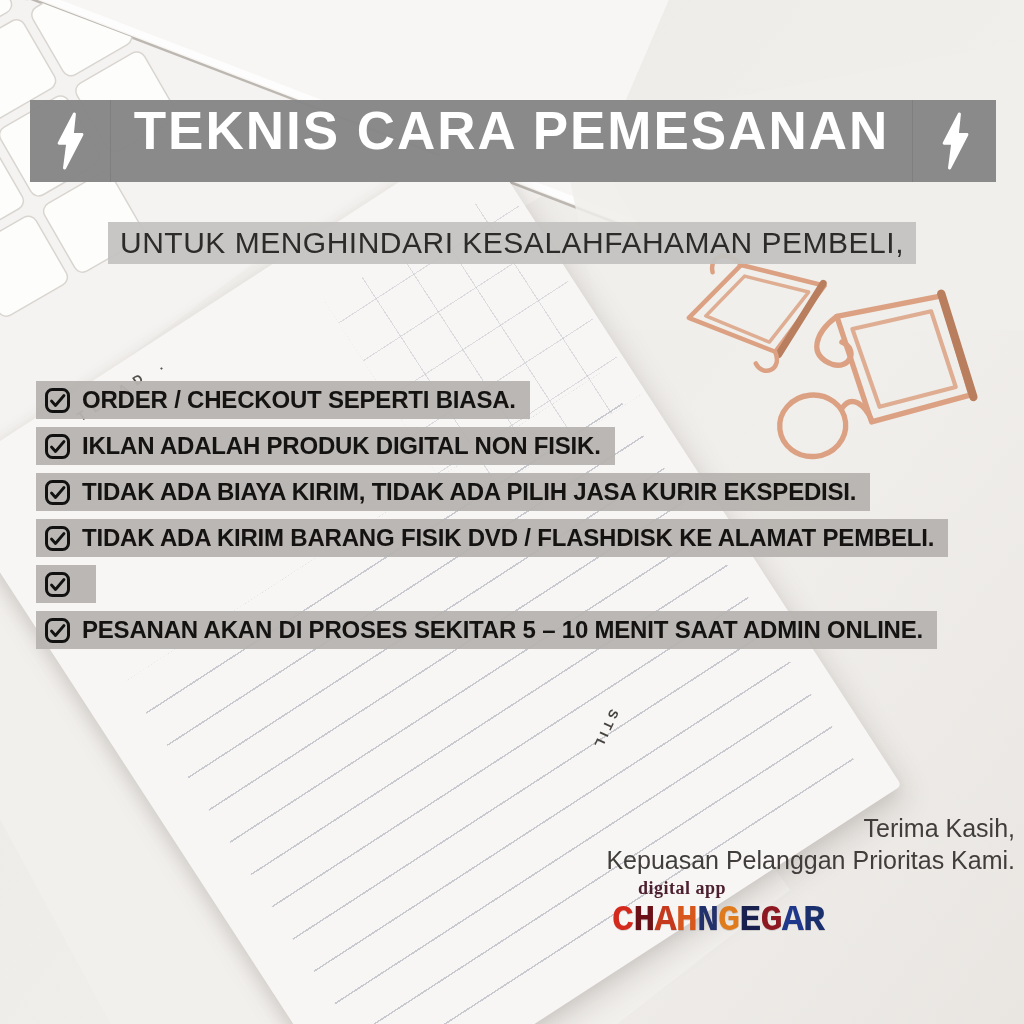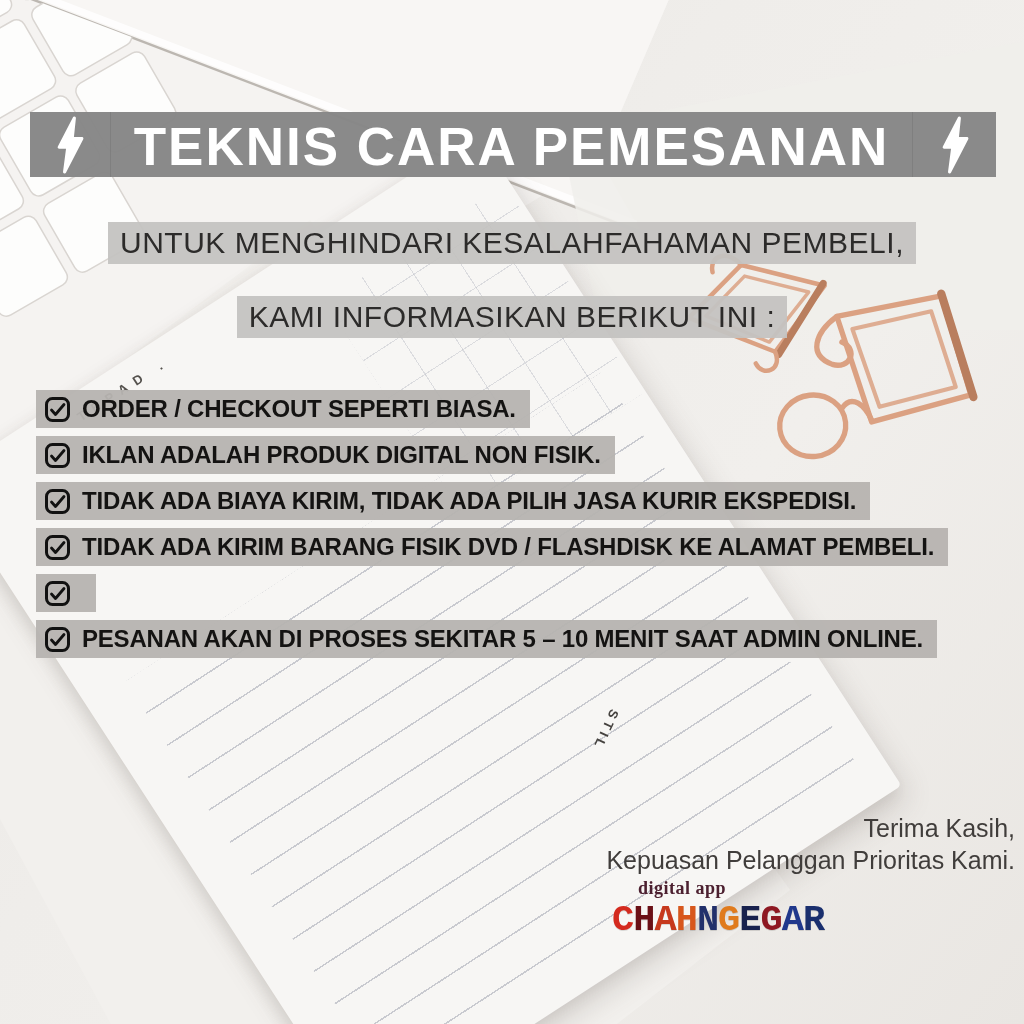--- a/index.html
+++ b/index.html
@@ -17,35 +17,35 @@
              background:repeating-linear-gradient(180deg,transparent 0 37px,rgba(125,130,148,.38) 37px 38.5px);}
   .pad-grid{position:absolute;left:420px;top:60px;width:215px;height:250px;opacity:.5;
             background:repeating-linear-gradient(90deg,transparent 0 44px,rgba(125,132,152,.45) 44px 45px),
                        repeating-linear-gradient(0deg,transparent 0 44px,rgba(125,132,152,.45) 44px 45px);}
   .tepad{position:absolute;left:150px;top:16px;font-size:13px;font-weight:700;
          letter-spacing:8px;color:#55524e;}
   .stil{position:absolute;left:400px;top:565px;font-size:13px;font-weight:700;
         letter-spacing:4px;color:#45423f;transform:rotate(148deg);}
 
   
-  .titlebar{position:absolute;left:30px;top:112px;width:966px;height:65px;
-            background:rgba(134,134,134,.97);display:flex;align-items:flex-end;}
+  .titlebar{position:absolute;left:30px;top:100px;width:966px;height:82px;
+            background:rgba(134,134,134,.97);display:flex;align-items:flex-start;}
   .bolt-box{flex:0 0 81px;height:100%;display:flex;align-items:center;justify-content:center;
             border-right:1px solid rgba(0,0,0,.08);}
   .bolt-box.right{flex:0 0 84px;border-right:none;border-left:1px solid rgba(0,0,0,.08);}
   .title-box{flex:1;text-align:center;}
   .title-text{color:#ffffff;font-size:53px;font-weight:700;letter-spacing:2px;white-space:nowrap;}
 
   
   .intro{position:absolute;left:0;top:206px;width:1024px;text-align:center;line-height:40px;}
   .intro .hl{display:inline-block;background:rgba(196,194,192,.94);color:#2c2b2a;
              font-size:30px;font-weight:400;letter-spacing:.5px;padding:1px 12px;margin:16px;}
 
   
-  .checklist{position:absolute;left:36px;top:390px;}
+  .checklist{position:absolute;left:36px;top:381px;}
   .check-row{display:flex;align-items:center;height:38px;margin-bottom:8px;
              background:rgba(182,179,176,.95);padding:0 14px 0 8px;width:max-content;}
   .check-row svg{flex:0 0 auto;margin-right:11px;display:block;}
   .check-row .txt{font-size:24px;font-weight:700;color:#141312;letter-spacing:-.2px;white-space:nowrap;}
 
   
   .thanks{position:absolute;left:495px;top:812px;width:520px;text-align:right;
           color:#403d3b;font-size:25px;line-height:32px;}
   .brand{position:absolute;left:612px;top:878px;}
   .brand .tagline{display:block;margin-left:26px;font-family:"Liberation Serif",serif;
@@ -149,21 +149,20 @@
     </div>
     <div class="bolt-box right">
       <svg width="36" height="58" viewBox="0 0 30 54">
         <path d="M19,2 L5,29 h8 L10,52 L26,21 h-9 Z" fill="#ffffff" stroke="#ffffff" stroke-width="3" stroke-linejoin="round"></path>
       </svg>
     </div>
   </div>
 
   <div class="intro">
     <span class="hl">UNTUK MENGHINDARI KESALAHFAHAMAN PEMBELI,</span><br>
-    <span class="hl">KAMI INFORMASIKAN BERIKUT INI :</span>
   </div>
 
   <div class="checklist">
     <div class="check-row">
       <svg width="27" height="27" viewBox="0 0 27 27">
           <rect x="2.5" y="2.5" width="22" height="22" rx="6" fill="none" stroke="#111" stroke-width="3"></rect>
           <polyline points="7.5,14 11.5,18.5 20,8.5" fill="none" stroke="#111" stroke-width="2.8" stroke-linecap="round" stroke-linejoin="round"></polyline>
         </svg>
       <span class="txt">ORDER / CHECKOUT SEPERTI BIASA.</span>
     </div>

